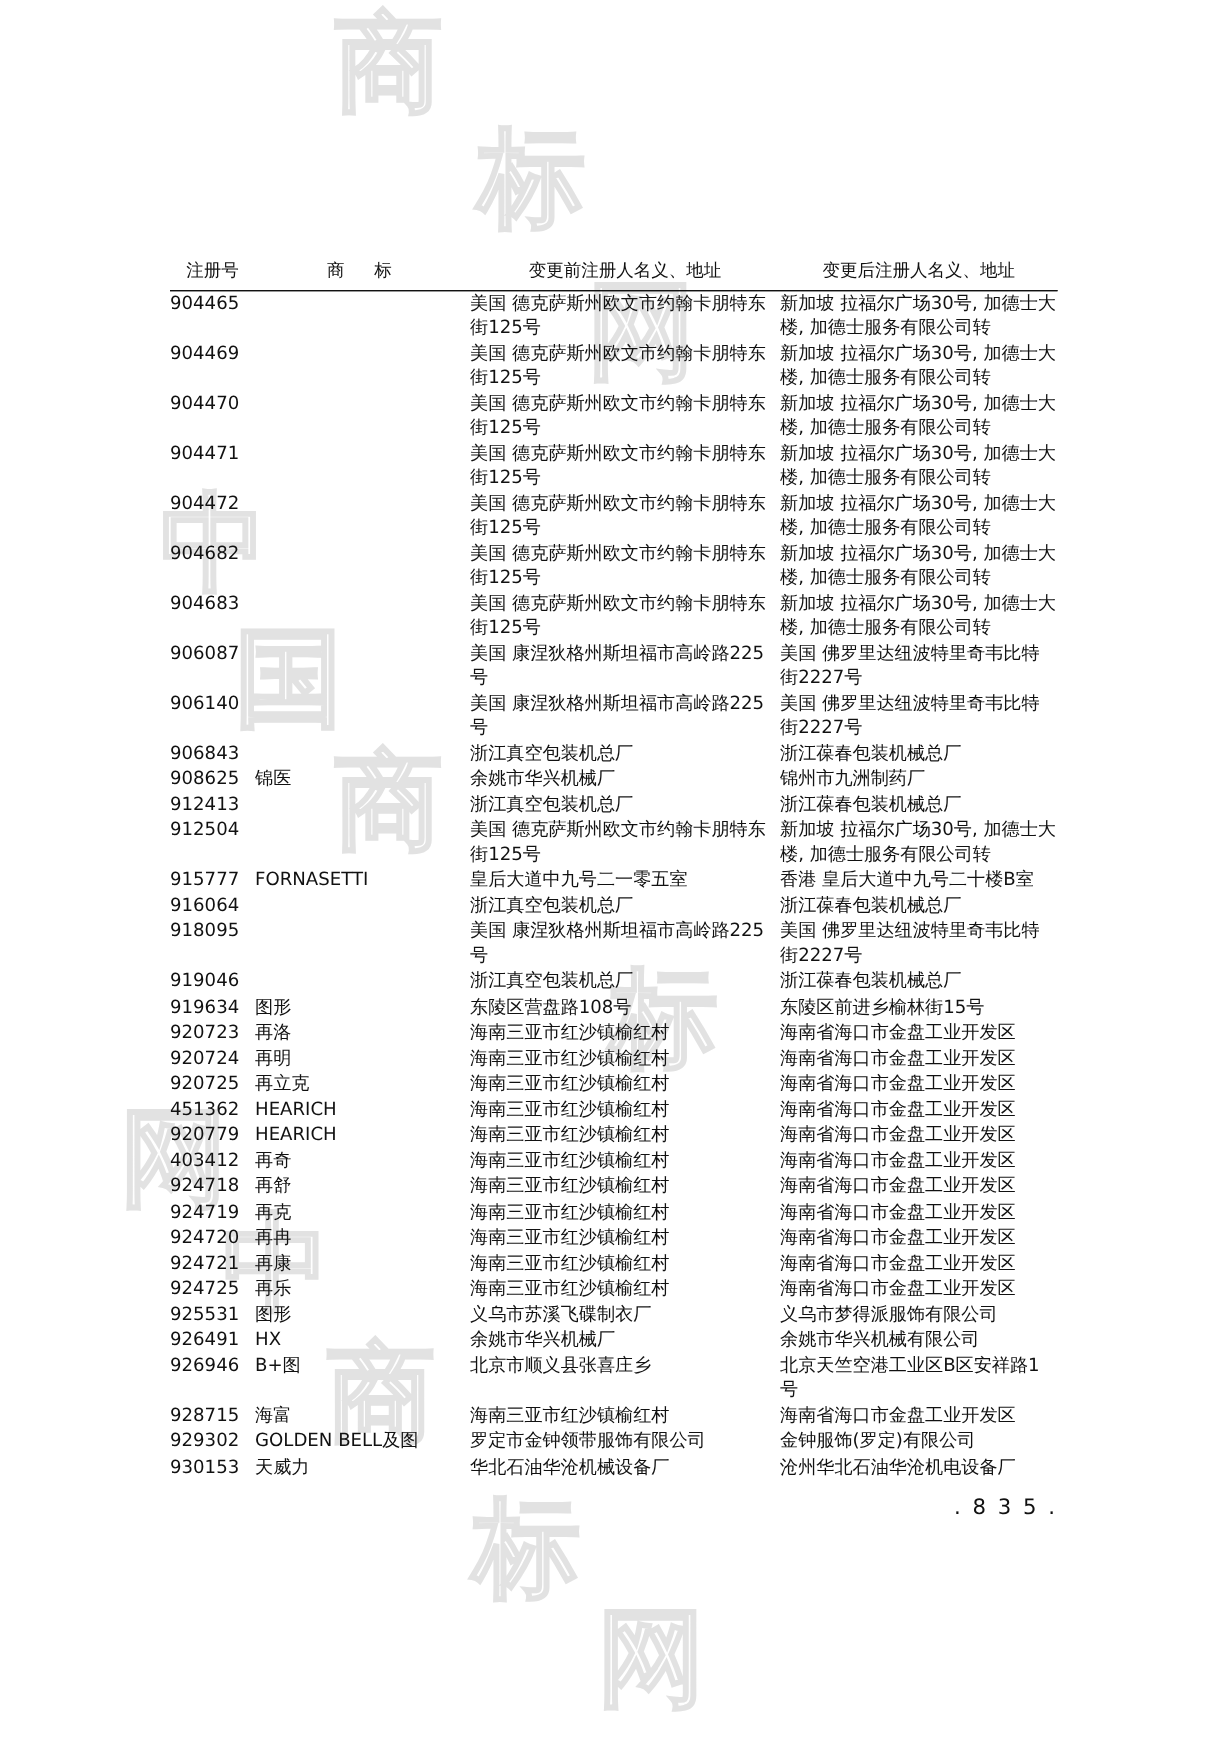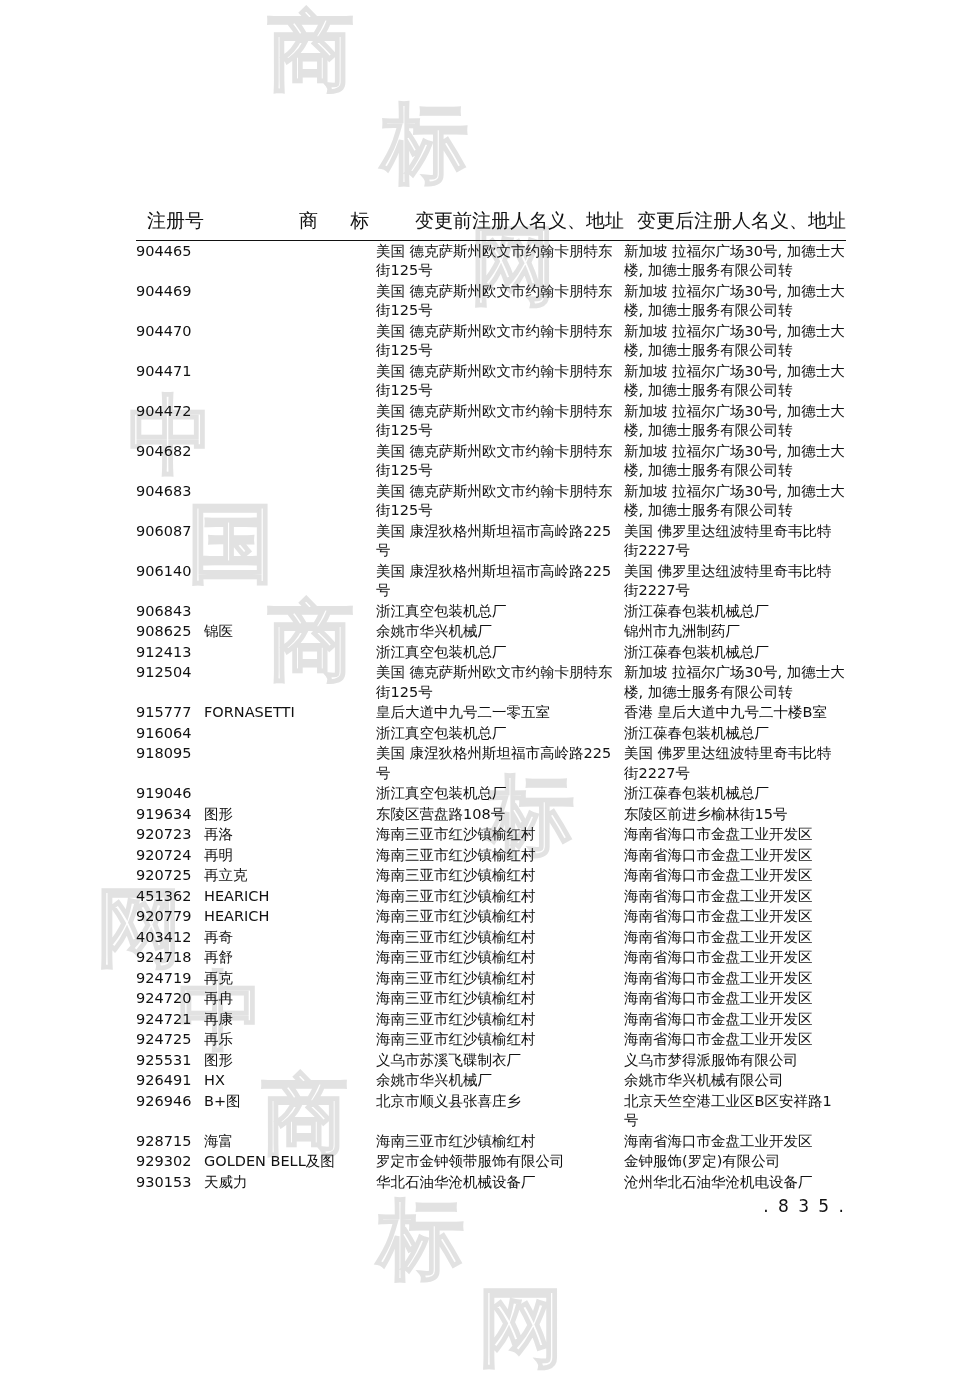--- a/index.html
+++ b/index.html
@@ -49,23 +49,23 @@
     width: 710px;
     table-layout: fixed;
   }
 
   table.reg col.c-no    { width: 68px; }
   table.reg col.c-mark  { width: 172px; }
   table.reg col.c-before{ width: 248px; }
   table.reg col.c-after { width: 222px; }
 
   table.reg th {
-    text-align: right;
+    text-align: center;
     font-weight: normal;
-    font-size: 19px;
+    font-size: 14px;
     padding: 0 0 6px 0;
     vertical-align: bottom;
     white-space: nowrap;
   }
   table.reg thead tr {
     border-bottom: 1px solid #111;
   }
   table.reg td {
     font-size: 14.5px;
     line-height: 19.5px;

